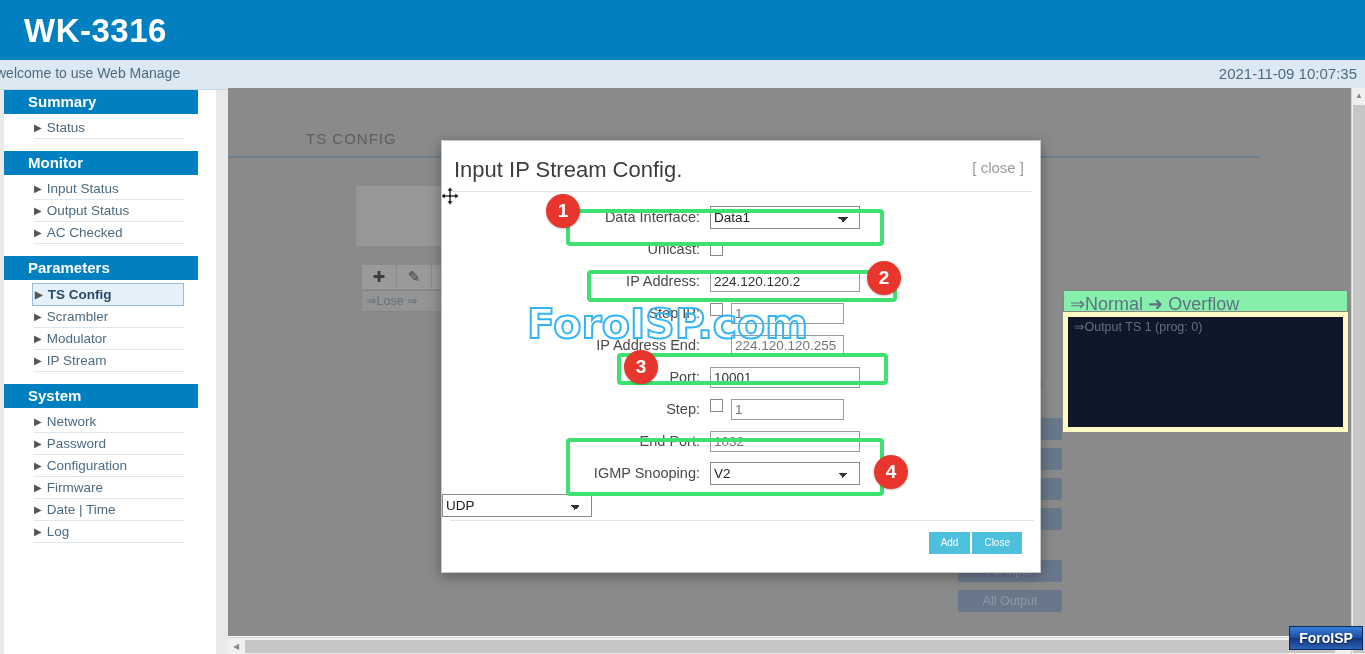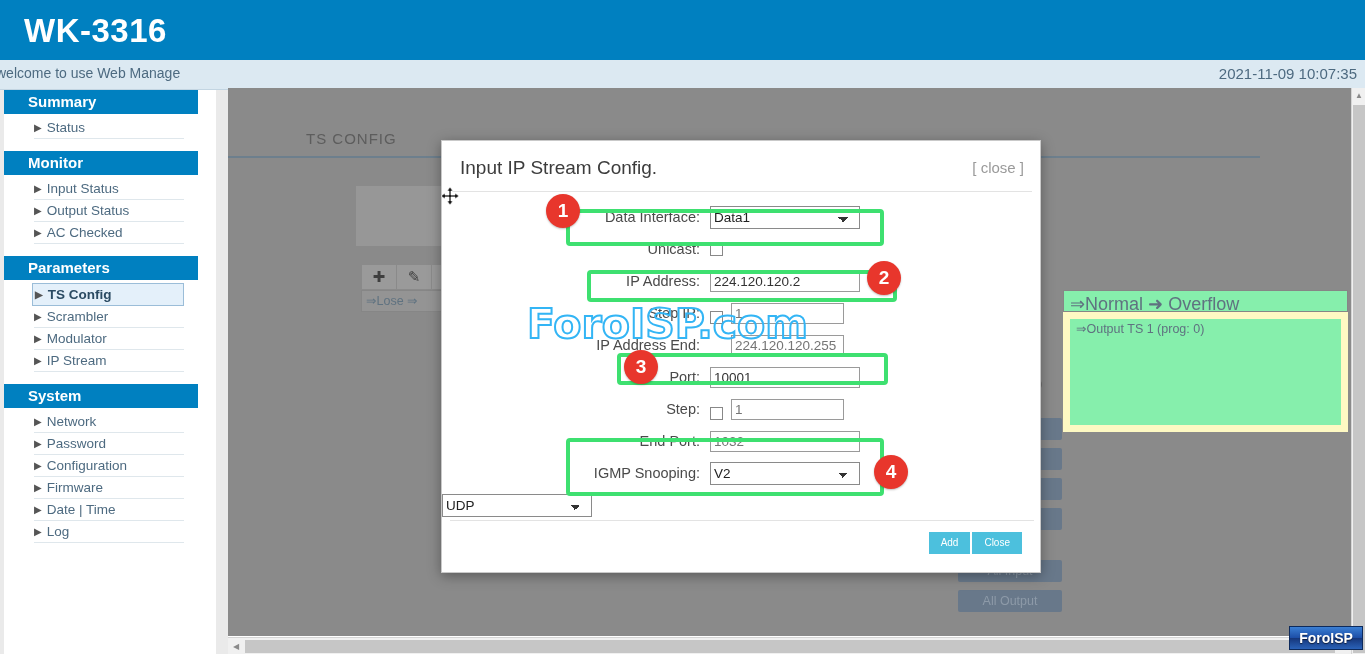--- a/index.html
+++ b/index.html
@@ -125,21 +125,21 @@
   .legend-right {
     position: absolute; left: 835px; top: 202px;
     width: 285px; height: 22px;
     background: #86efac; border: 1px solid #868686;
     font-size: 18px; color: #5f7280;
     padding: 2px 6px; white-space: nowrap;
   }
   .legend-right-body {
     position: absolute; left: 835px; top: 224px;
     width: 285px; height: 120px;
-    background: #86efac; border: 7px solid #fef9c3;
+    background: #0f172a; border: 5px solid #fef9c3;
     font-size: 12.5px; color: #5f7280;
     padding: 2px 6px; white-space: nowrap;
   }
 
   .side-btns { position: absolute; left: 730px; top: 330px; width: 110px; }
   .sbtn {
     width: 104px; height: 22px; margin-bottom: 8px;
     background: #68788a; color: #8d9aa8;
     font-size: 12.5px; text-align: center; line-height: 22px;
     border-radius: 2px; cursor: pointer;
@@ -153,22 +153,22 @@
   
   .dialog {
     position: absolute; left: 441px; top: 140px;
     width: 600px; height: 433px;
     background: #ffffff;
     border: 1px solid #c9c9c9;
     box-shadow: 0 3px 12px rgba(0,0,0,0.35);
     z-index: 40;
   }
   .dlg-title {
-    position: absolute; left: 18px; top: 16px;
-    font-size: 19px; color: #3c3c3c;
+    position: absolute; left: 12px; top: 16px;
+    font-size: 22px; color: #3c3c3c;
   }
   .dlg-close {
     position: absolute; right: 16px; top: 18px;
     font-size: 15px; color: #9a9a9a; cursor: pointer;
   }
   .dlg-hr-top {
     position: absolute; left: 10px; top: 50px;
     width: 580px; height: 1px; background: #e3e3e3;
   }
   .dlg-hr-bot {
@@ -178,21 +178,21 @@
 
   .form { position: absolute; left: 0; top: 62px; width: 600px; }
   .frow {
     display: flex; align-items: center;
     height: 28px; margin-bottom: 4px;
   }
   .flabel {
     width: 268px; text-align: right; padding-right: 10px;
     font-size: 14.5px; color: #4a4a4a;
   }
-  .fctl { width: 300px; display: flex; align-items: flex-end; }
+  .fctl { width: 300px; display: flex; align-items: flex-start; }
   .tinput {
     width: 150px; height: 21px;
     border: 1px solid #9a9a9a; background: #fff;
     font-size: 13.5px; color: #333;
     padding: 0 3px; font-family: "Liberation Sans", sans-serif;
   }
   .tinput.ph { color: #b3b3b3; }
   .tinput.small { width: 113px; }
   .sel {
     width: 150px; height: 23px;

